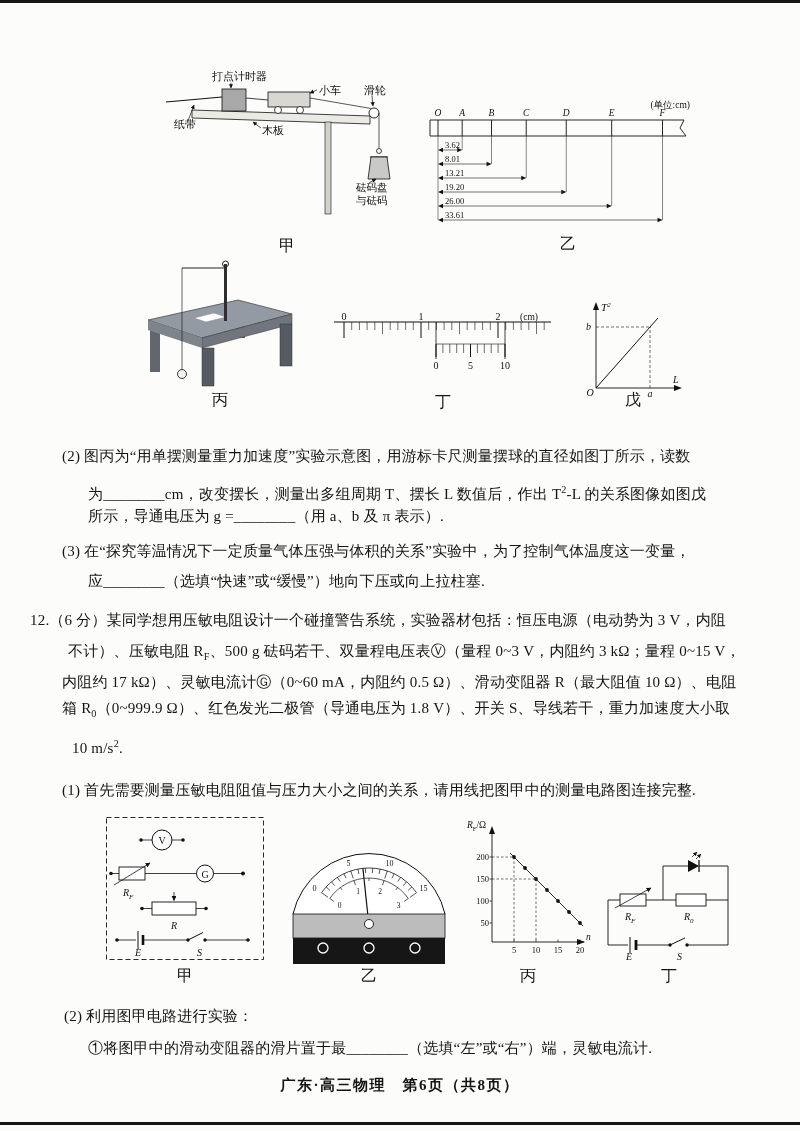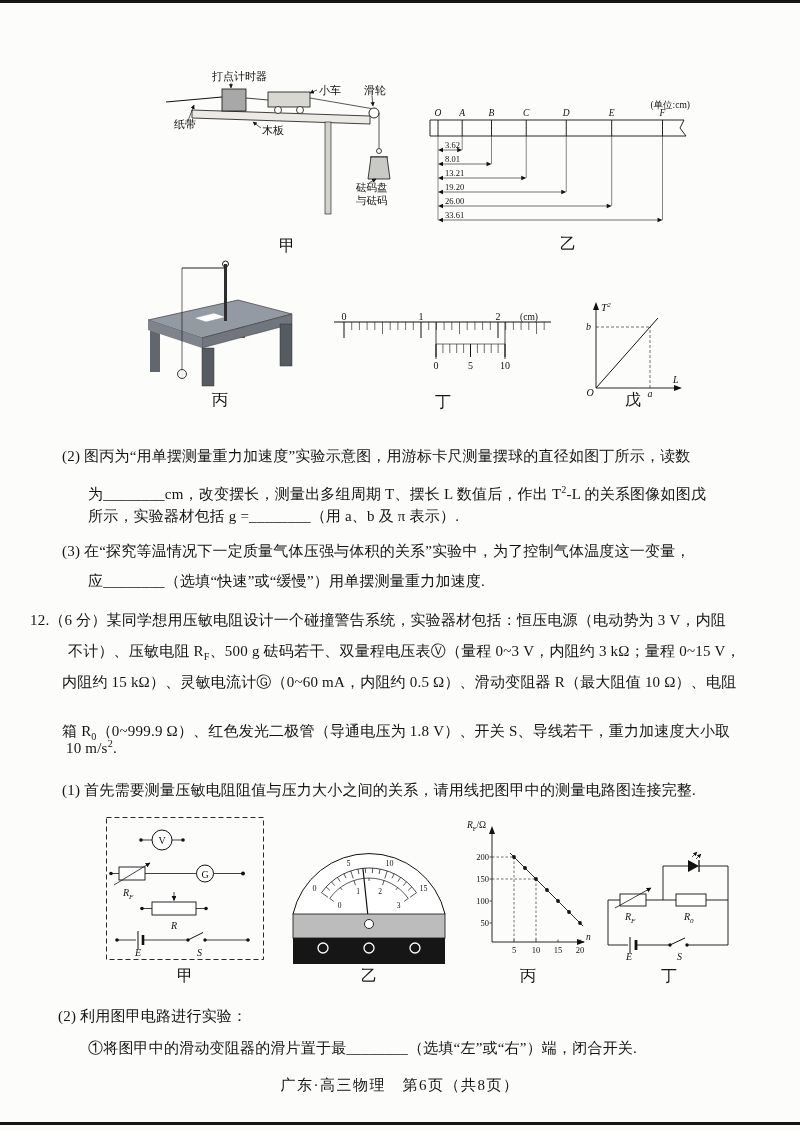--- a/index.html
+++ b/index.html
@@ -6,21 +6,21 @@
   html,body{width:800px;height:1131px}
   body{position:relative;background:#fcfcfa;color:#141414;overflow:hidden;
        font-family:"Liberation Serif","DejaVu Serif",serif}
   .scan{position:absolute;left:0;width:100%;background:#161616}
   .fig{position:absolute}
   .fig svg{display:block}
   .cap{position:absolute;left:0;width:100%;text-align:center;font-size:16px}
   .tl{position:absolute;font-size:15px;line-height:20px;white-space:nowrap;letter-spacing:.2px}
   .tl sub,.tl sup{font-size:68%}
   .footer{position:absolute;left:0;top:1076px;width:100%;text-align:center;
-          font-size:15px;font-weight:normal;letter-spacing:1.5px}
+          font-size:15px;font-weight:bold;letter-spacing:1.5px}
   svg text{font-family:"Liberation Serif","DejaVu Serif",serif;fill:#111}
   .var{font-style:italic}
 </style>
 </head>
 <body>
 
 <div class="scan" style="top:0;height:3px"></div>
 
 <div class="fig" style="left:162px;top:58px;width:250px;height:202px">
   <svg width="250" height="165" viewBox="0 0 250 165">
@@ -207,31 +207,31 @@
     <text x="74" y="99" font-size="10" text-anchor="middle" class="var">a</text>
     <line x1="20" y1="90" x2="82" y2="20" stroke="#111" stroke-width="1"></line>
     <text x="14" y="98" font-size="10" text-anchor="middle" class="var">O</text>
     <text x="97" y="85" font-size="10" class="var">L</text>
   </svg>
   <div class="cap" style="top:92px">戊</div>
 </div>
 
 <div class="tl" style="left:62px;top:446px">(2) 图丙为“用单摆测量重力加速度”实验示意图，用游标卡尺测量摆球的直径如图丁所示，读数</div>
 <div class="tl" style="left:88px;top:480px">为________cm，改变摆长，测量出多组周期 T、摆长 L 数值后，作出 T<sup>2</sup>-L 的关系图像如图戊</div>
-<div class="tl" style="left:88px;top:506px">所示，实验器材包括 g =________（用 a、b 及 π 表示）.</div>
+<div class="tl" style="left:88px;top:506px">所示，导通电压为 g =________（用 a、b 及 π 表示）.</div>
 <div class="tl" style="left:62px;top:541px">(3) 在“探究等温情况下一定质量气体压强与体积的关系”实验中，为了控制气体温度这一变量，</div>
-<div class="tl" style="left:88px;top:571px">应________（选填“快速”或“缓慢”）用单摆测量重力加速度.</div>
+<div class="tl" style="left:88px;top:571px">应________（选填“快速”或“缓慢”）地向下压或向上拉柱塞.</div>
 <div class="tl" style="left:30px;top:610px">12.（6 分）某同学想用压敏电阻设计一个碰撞警告系统，实验器材包括：恒压电源（电动势为 3 V，内阻</div>
 <div class="tl" style="left:68px;top:641px">不计）、压敏电阻 R<sub>F</sub>、500 g 砝码若干、双量程电压表Ⓥ（量程 0~3 V，内阻约 3 kΩ；量程 0~15 V，</div>
-<div class="tl" style="left:62px;top:672px">内阻约 15 kΩ）、灵敏电流计Ⓖ（0~60 mA，内阻约 0.5 Ω）、滑动变阻器 R（最大阻值 10 Ω）、电阻</div>
-<div class="tl" style="left:62px;top:721px">箱 R<sub>0</sub>（0~999.9 Ω）、红色发光二极管（导通电压为 1.8 V）、开关 S、导线若干，重力加速度大小取</div>
-<div class="tl" style="left:66px;top:734px">10 m/s<sup>2</sup>.</div>
+<div class="tl" style="left:62px;top:672px">内阻约 17 kΩ）、灵敏电流计Ⓖ（0~60 mA，内阻约 0.5 Ω）、滑动变阻器 R（最大阻值 10 Ω）、电阻</div>
+<div class="tl" style="left:62px;top:698px">箱 R<sub>0</sub>（0~999.9 Ω）、红色发光二极管（导通电压为 1.8 V）、开关 S、导线若干，重力加速度大小取</div>
+<div class="tl" style="left:72px;top:734px">10 m/s<sup>2</sup>.</div>
 <div class="tl" style="left:62px;top:780px">(1) 首先需要测量压敏电阻阻值与压力大小之间的关系，请用线把图甲中的测量电路图连接完整.</div>
-<div class="tl" style="left:58px;top:1006px">(2) 利用图甲电路进行实验：</div>
-<div class="tl" style="left:88px;top:1038px">①将图甲中的滑动变阻器的滑片置于最________（选填“左”或“右”）端，闭合开关.</div>
+<div class="tl" style="left:64px;top:1006px">(2) 利用图甲电路进行实验：</div>
+<div class="tl" style="left:88px;top:1038px">①将图甲中的滑动变阻器的滑片置于最________（选填“左”或“右”）端，灵敏电流计.</div>
 
 <div class="fig" style="left:105px;top:816px;width:160px;height:176px">
   <svg width="160" height="145" viewBox="0 0 160 145">
     <rect x="1.5" y="1.5" width="157" height="142" fill="none" stroke="#111" stroke-width="0.9" stroke-dasharray="5,3"></rect>
     <circle cx="57" cy="24" r="10" fill="#fff" stroke="#111" stroke-width="1"></circle>
     <text x="57" y="28" font-size="10" text-anchor="middle">V</text>
     <line x1="36" y1="24" x2="47" y2="24" stroke="#111" stroke-width="0.8"></line>
     <circle cx="36" cy="24" r="1.8" fill="#111"></circle>
     <line x1="67" y1="24" x2="78" y2="24" stroke="#111" stroke-width="0.8"></line>
     <circle cx="78" cy="24" r="1.8" fill="#111"></circle>

